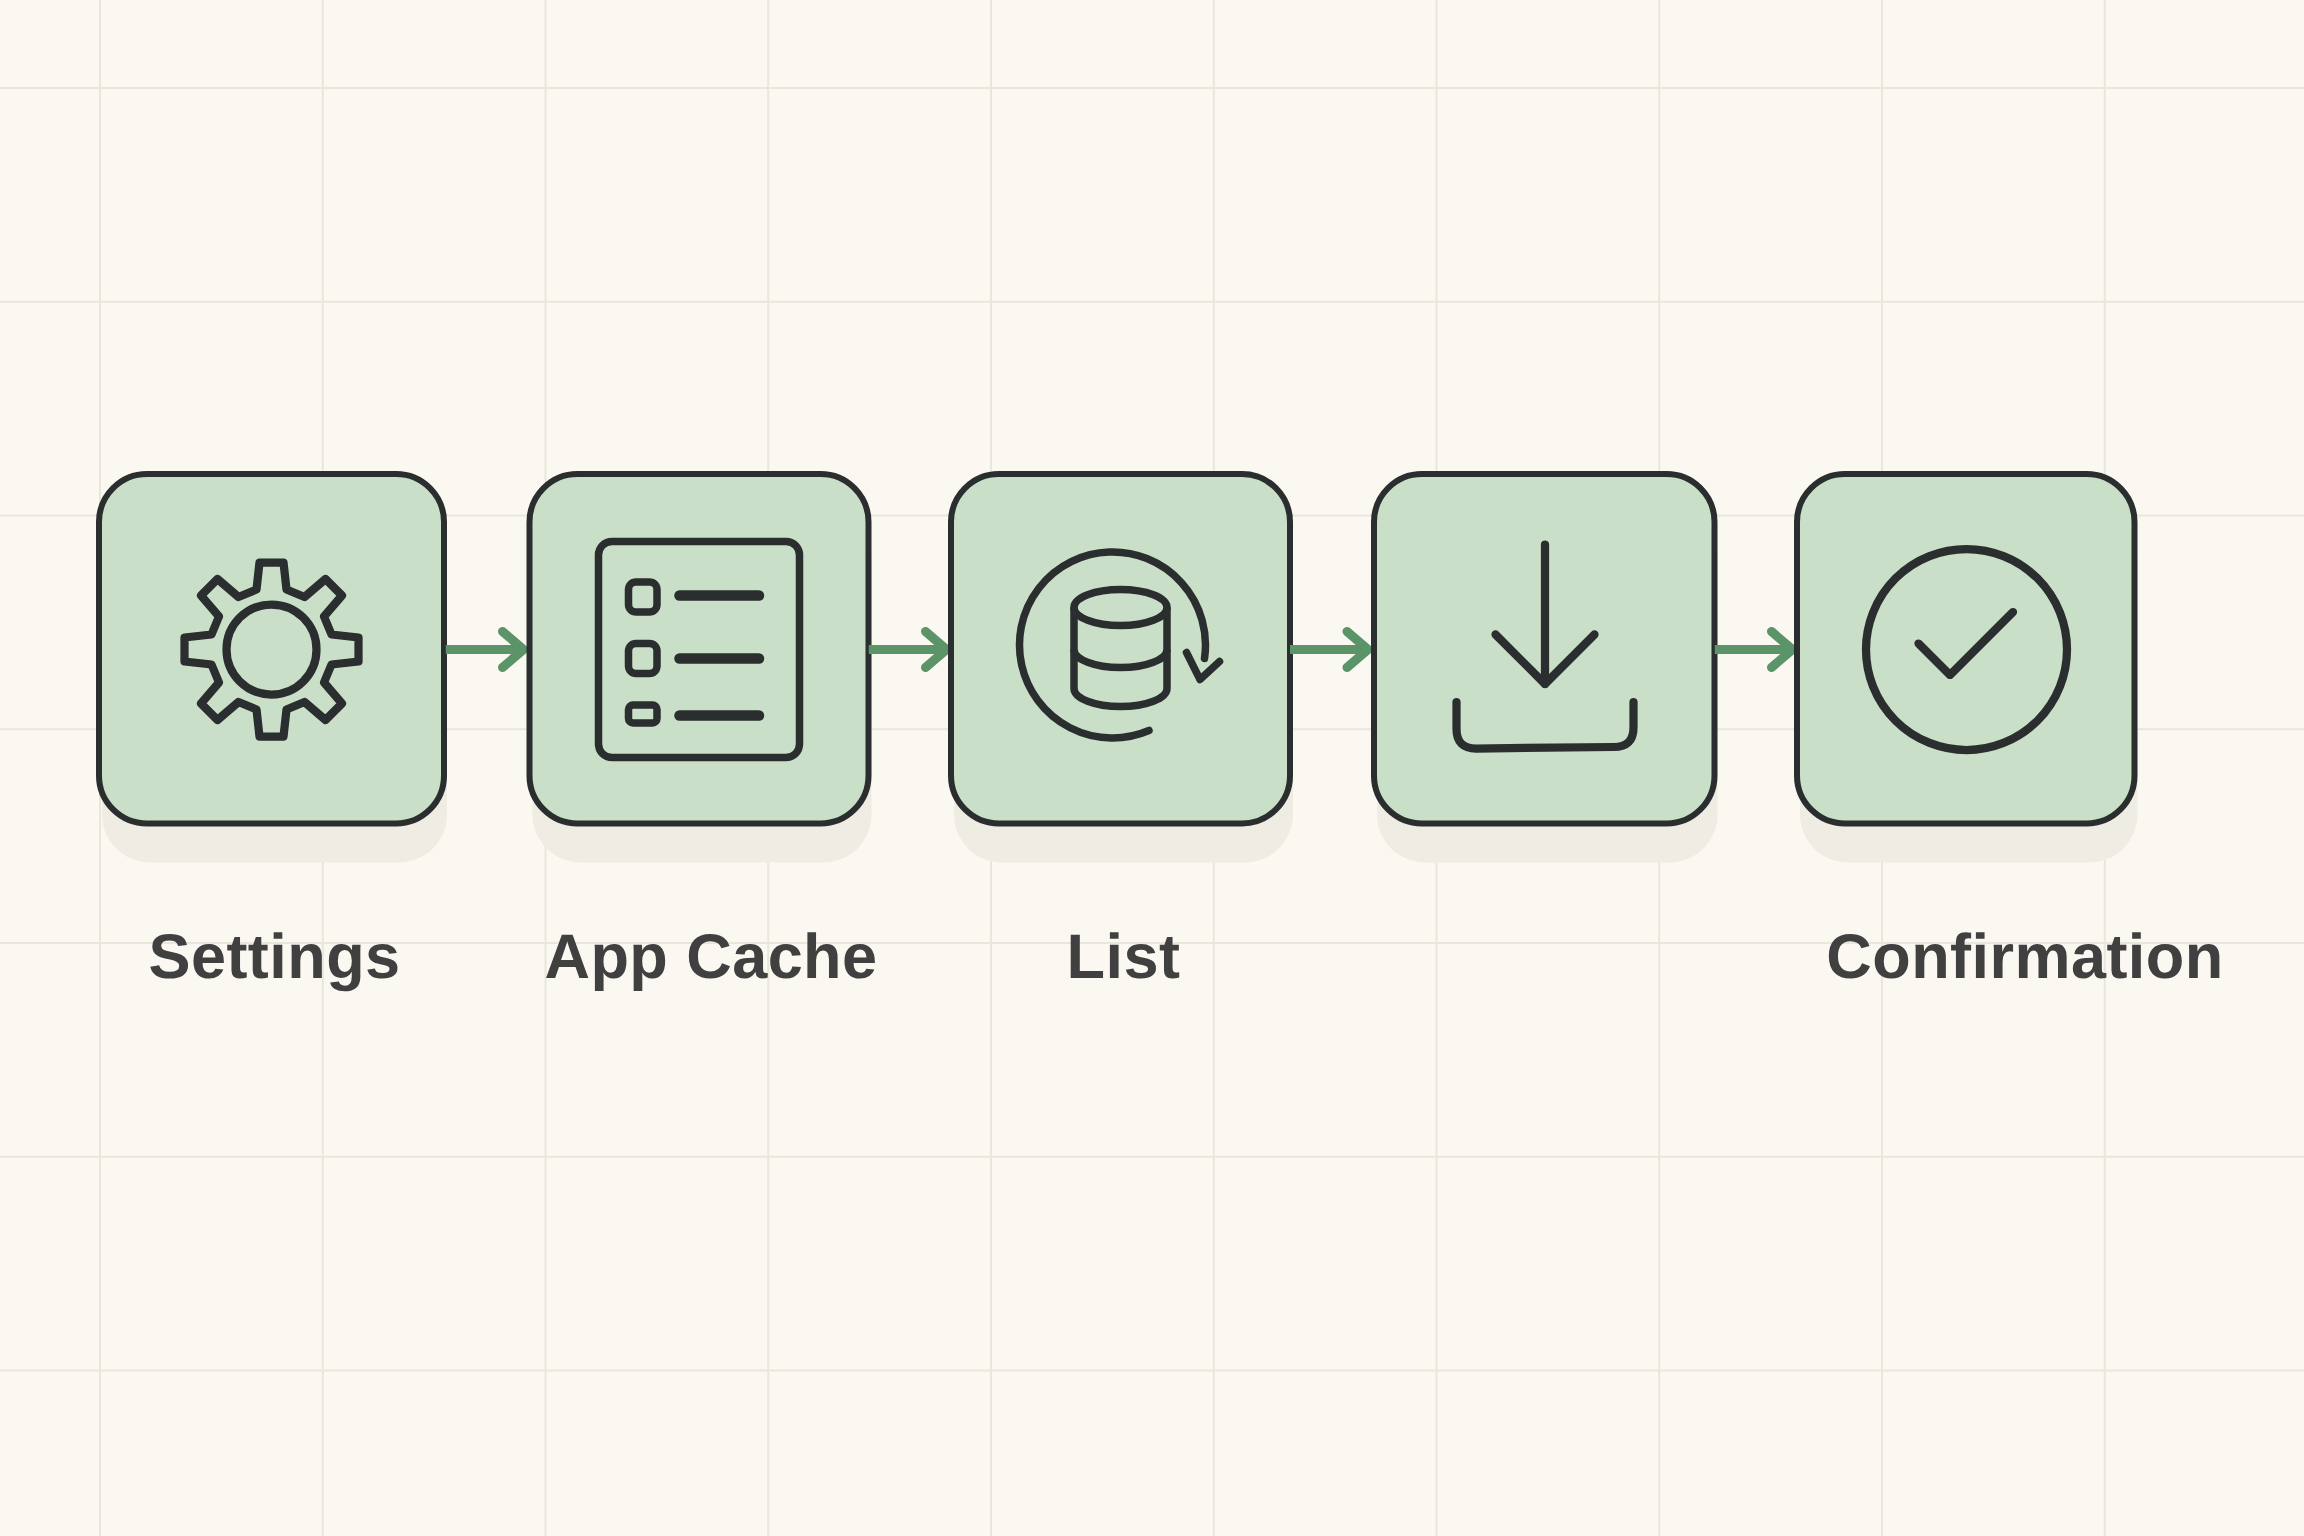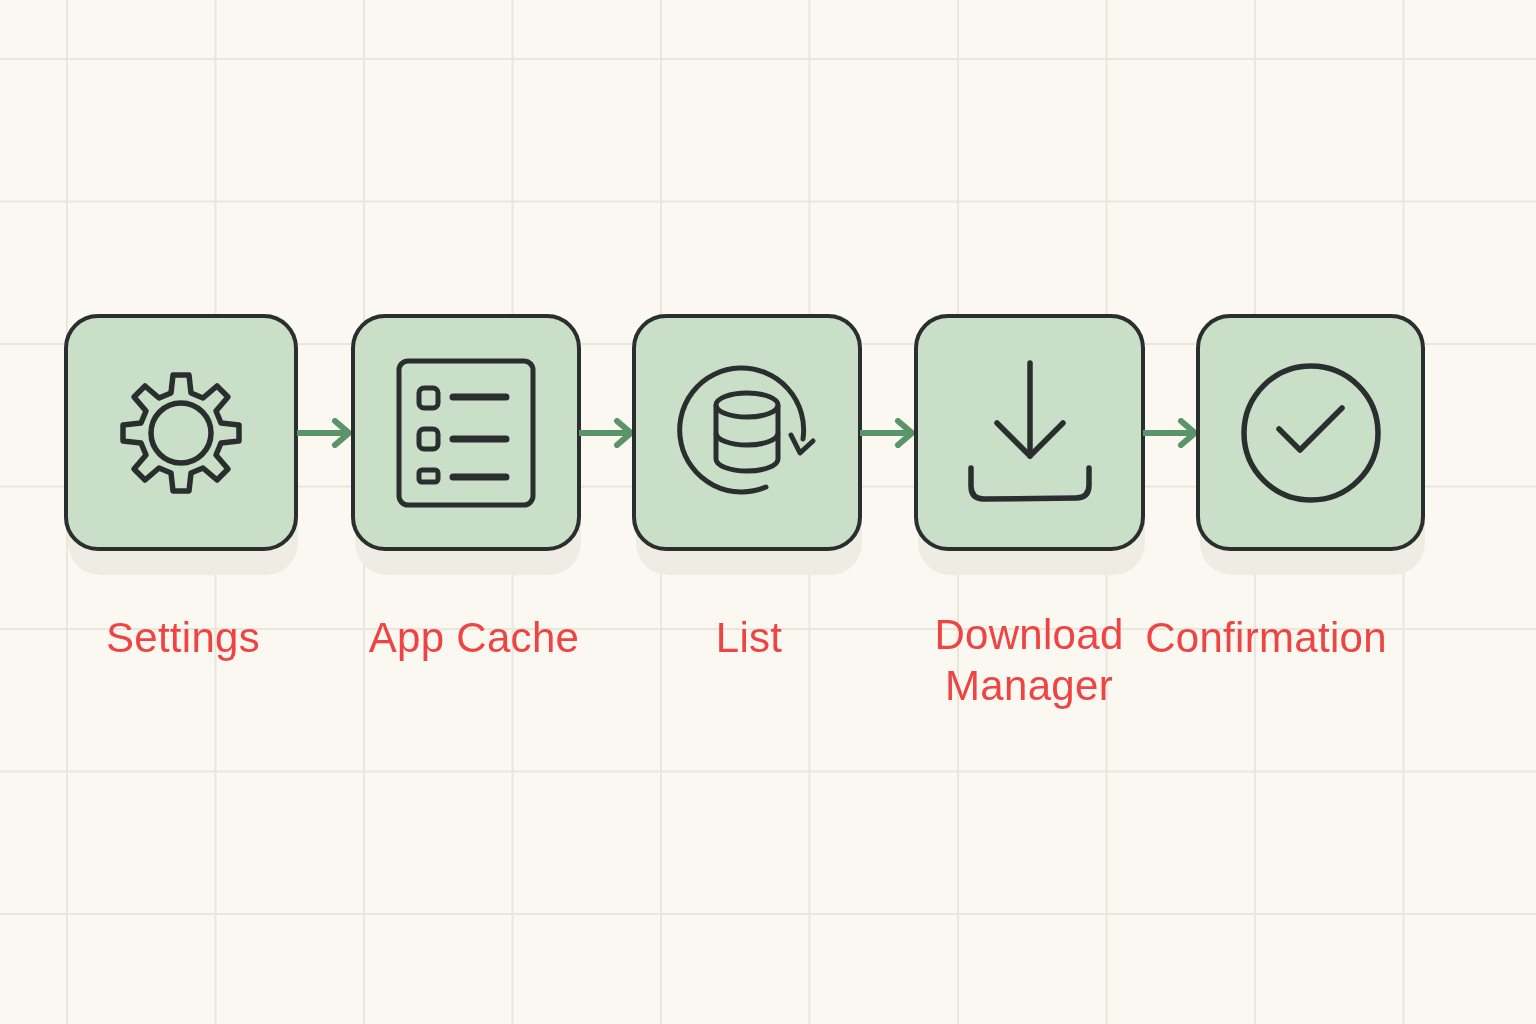--- a/index.html
+++ b/index.html
@@ -35,22 +35,22 @@
     top: 50%;
     transform: translate(-50%, -50%);
   }
   .arrow {
     position: absolute;
     top: 418px;
     height: 30px;
   }
   .label {
     position: absolute;
-    color: #ef4444;
-    font-weight: 400;
+    color: #404040;
+    font-weight: 700;
     font-size: 42px;
     line-height: 50px;
     text-align: center;
     white-space: nowrap;
     letter-spacing: 0.3px;
   }
 </style>
 </head>
 <body>
 
@@ -117,16 +117,15 @@
   <svg width="150" height="150" viewBox="0 0 150 150">
     <circle cx="75" cy="75" r="67" fill="none" stroke="#2b2e2f" stroke-width="5.5"></circle>
     <polyline points="43,71 64,92 106,50" fill="none" stroke="#2b2e2f" stroke-width="5.5" stroke-linecap="round" stroke-linejoin="round"></polyline>
   </svg>
 </div>
 
 <div class="label" style="left:64px; width:238px; top:613px;">Settings</div>
 <div class="label" style="left:356px; width:236px; top:613px;">App Cache</div>
 <div class="label" style="left:632px; width:234px; top:613px;">List</div>
 <div class="label" style="left:904px; width:250px; top:609px; line-height:51px;">
-  <span>Download</span><br>
-  <span>Manager</span>
+  <br>
 </div>
-<div class="label" style="left:1116px; width:300px; top:613px;">Confirmation</div>
+<div class="label" style="left:1200px; width:300px; top:613px;">Confirmation</div>
 
 </body></html>

